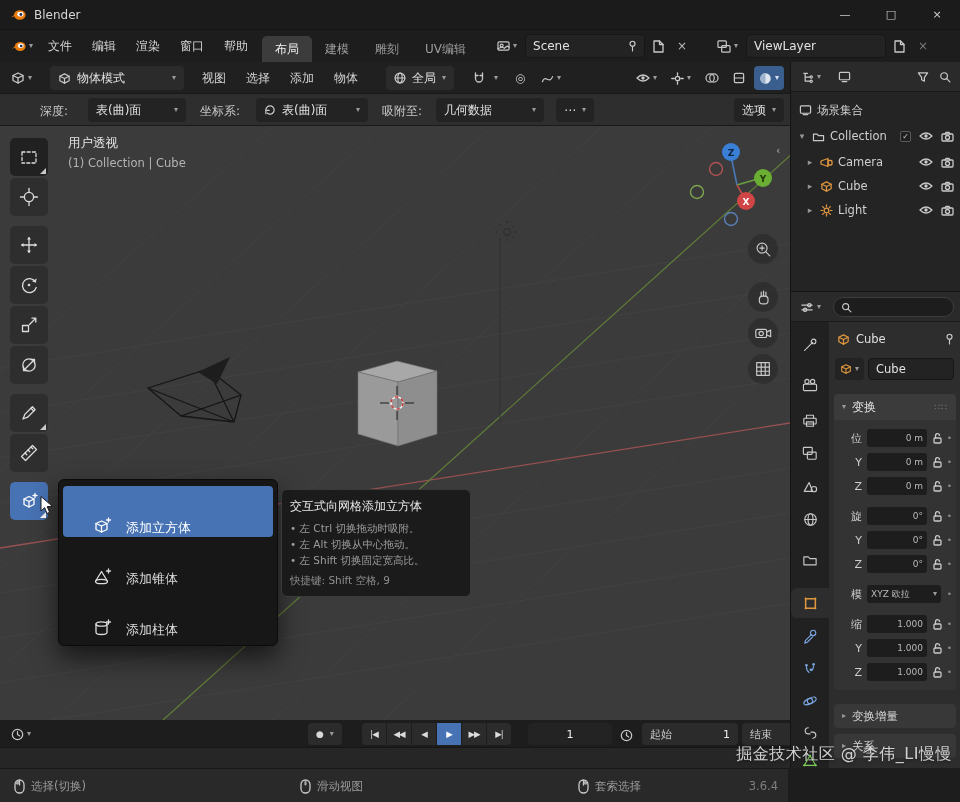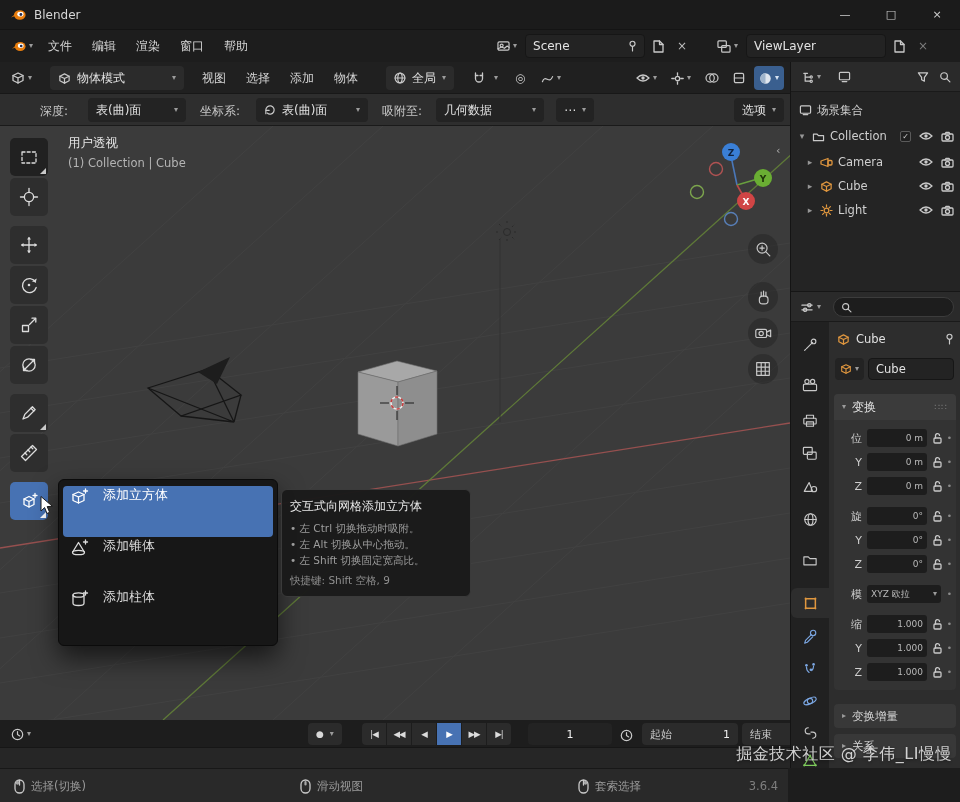--- a/index.html
+++ b/index.html
@@ -74,21 +74,21 @@
   .timeline{position:absolute;top:720px;left:0;width:790px;height:48px;background:#262626}
   .tlhdr{position:absolute;top:0;left:0;right:0;height:28px;background:#1d1d1d;border-bottom:1px solid #161616;overflow:hidden}
   .tlb{width:24px;height:22px;background:#2b2b2b;display:flex;align-items:center;justify-content:center;font-size:8.5px;color:#dcdcdc;letter-spacing:-1px}
   .tlb.play{background:#4772b3;color:#fff}
   .range-pill{height:22px;background:#2b2b2b;border-radius:4px;display:flex;align-items:center;padding:0 8px;font-size:11px;color:#c9c9c9;gap:6px}
   
   .statusbar{position:absolute;top:768px;left:0;width:788px;height:34px;background:#292929;border-top:1px solid #181818}
   .hint{position:absolute;top:0;height:34px;display:flex;align-items:center;gap:6px;font-size:11.5px;color:#9a9a9a}
   
   .popup{position:absolute;left:58px;top:479px;width:220px;background:#171717;border:1px solid #0b0b0b;border-radius:6px;box-shadow:0 12px 26px rgba(0,0,0,.6);padding:6px 4px;z-index:40}
-  .popup-item{height:51px;display:flex;align-items:flex-start;gap:13px;padding:0 5px;border-radius:4px;font-size:13px;color:#dcdcdc}
+  .popup-item{height:51px;display:flex;align-items:flex-end;gap:13px;padding:0 28px;border-radius:4px;font-size:13px;color:#dcdcdc}
   .popup-item.active{background:#4772b3;color:#fff}
   .tooltip{position:absolute;left:281px;top:489px;width:190px;background:rgba(26,26,26,.97);border:1px solid #3a3a3a;border-radius:6px;padding:8px 8px;z-index:45}
   .tt-title{font-size:12px;color:#e8e8e8;margin-bottom:5px}
   .tt-line{font-size:10.5px;color:#9d9d9d;line-height:16px}
   .tt-short{font-size:10.5px;color:#8f8f8f;margin-top:6px}
   .watermark{position:absolute;right:8px;top:744px;font-size:16px;color:rgba(232,232,232,.88);z-index:60;text-shadow:0 1px 3px rgba(0,0,0,.45);letter-spacing:.5px}
   .cursor{position:absolute;left:40px;top:496px;z-index:70}
 </style>
 </head>
 <body>
@@ -119,20 +119,26 @@
           <ellipse cx="10.4" cy="6.2" rx="3.1" ry="2.4" fill="#ffffff"></ellipse>
           <circle cx="10.9" cy="6.5" r="1.4" fill="#1d2a52"></circle>
         </svg>
         <span class="chev">▾</span>
       </div>
       <div class="menu-item">文件</div>
       <div class="menu-item">编辑</div>
       <div class="menu-item">渲染</div>
       <div class="menu-item">窗口</div>
       <div class="menu-item">帮助</div>
+    </div>
+    <div class="tabs">
+      <div class="tab active">布局</div>
+      <div class="tab">建模</div>
+      <div class="tab">雕刻</div>
+      <div class="tab">UV编辑</div>
     </div>
     <div class="flex abs" style="left:492px;top:4px;gap:3px">
       <div class="ib">
         <svg class="ic" width="13" height="12" viewBox="0 0 14 13">
             <rect x="1" y="2" width="12" height="9" rx="1.5"></rect>
             <circle cx="5" cy="6" r="1.6"></circle>
             <path d="M1,9.5 L5,7.5 L8,9 L11,6.5 L13,8"></path>
           </svg>
         <span class="chev">▾</span>
       </div>

